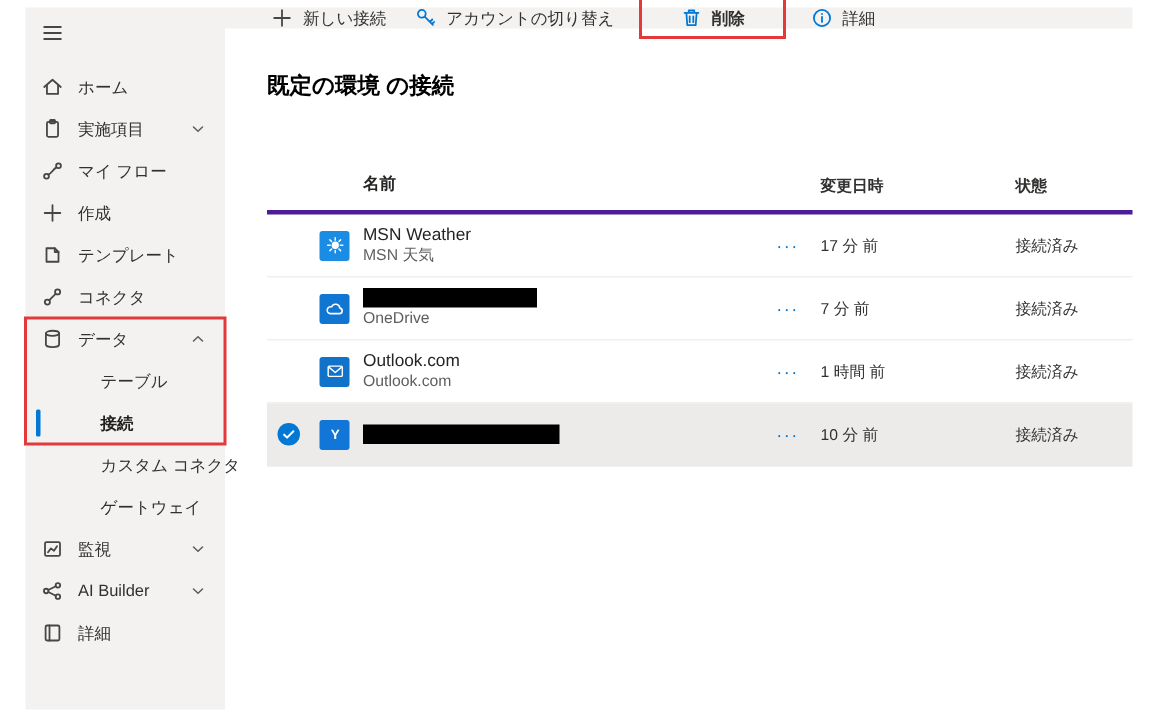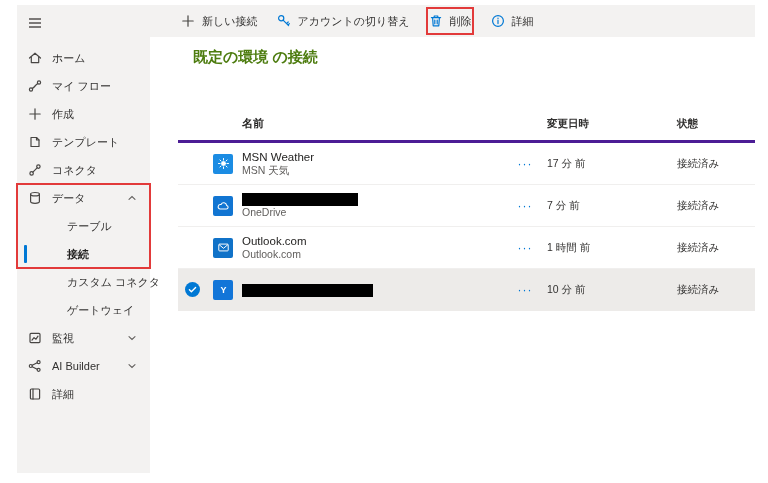--- a/index.html
+++ b/index.html
@@ -11,27 +11,27 @@
   .nav{display:flex;flex-direction:column;}
   .nav-item{height:28px;display:flex;align-items:center;padding-left:10px;box-sizing:border-box;position:relative;cursor:pointer;font-size:11px;color:#323130;white-space:nowrap;}
   .nav-item .nicon{width:16px;height:16px;margin-right:9px;flex:0 0 16px;display:flex;align-items:center;justify-content:center;}
   .nav-item.indent{padding-left:50px;}
   .nav-item .chev{margin-left:auto;margin-right:12px;display:flex;align-items:center;}
   .nav-item.selected{font-weight:bold;color:#201f1e;text-align:center;}
   .sel-bar{position:absolute;left:7px;top:5px;width:3px;height:18px;background:#0078d4;border-radius:1px;}
   .red-group{outline:2px solid #e23a3a;outline-offset:-1px;}
 
   
-  .toolbar{position:absolute;left:150px;top:5px;width:605px;height:32px;background:#f3f2f1;display:flex;align-items:center;padding-left:30px;box-sizing:border-box;gap:18px;}
+  .toolbar{position:absolute;left:150px;top:5px;width:605px;height:14px;background:#f3f2f1;display:flex;align-items:center;padding-left:30px;box-sizing:border-box;gap:18px;}
   .tb-item{display:flex;align-items:center;gap:6px;font-size:11px;color:#323130;cursor:pointer;white-space:nowrap;}
   .tb-item .ticon{display:flex;align-items:center;color:#0078d4;}
-  .tb-item.red-outline{outline:2px solid #e23a3a;outline-offset:0;padding:4px 0;}
+  .tb-item.red-outline{outline:2px solid #e23a3a;outline-offset:0;padding:4px 25px;font-weight:bold;}
 
   
-  .page-title{position:absolute;left:193px;top:48px;font-size:15px;font-weight:bold;color:#4d7c0f;}
+  .page-title{position:absolute;left:178px;top:48px;font-size:15px;font-weight:bold;color:#000000;}
   .table{position:absolute;left:178px;top:108px;width:577px;}
   .t-head,.t-row{display:grid;grid-template-columns:28px 36px 268px 30px 130px 85px;align-items:center;}
   .t-head{height:32px;border-bottom:3px solid #4c1d95;font-weight:bold;font-size:11px;color:#252423;}
   .t-head .c-time,.t-row .c-time{padding-left:7px;}
   .t-head .c-status,.t-row .c-status{padding-left:7px;}
   .t-row{height:41px;border-bottom:1px solid #f0efee;cursor:pointer;}
   .t-row.selected{background:#edebe9;border-bottom:1px solid #edebe9;}
   .c-check{display:flex;justify-content:center;}
   .check-circle{width:15px;height:15px;border-radius:50%;background:#0078d4;display:flex;align-items:center;justify-content:center;}
   .app-icon{width:20px;height:20px;border-radius:2px;display:flex;align-items:center;justify-content:center;margin-left:7px;}
@@ -63,20 +63,34 @@
           <svg width="16" height="16" viewBox="0 0 16 16" fill="none" stroke="#484644" stroke-width="1.2" stroke-linecap="round" stroke-linejoin="round">
             <path d="M2.5 8 8 3.2 13.5 8"></path>
             <path d="M4.3 7v5.6h7.4V7"></path>
           </svg>
         </span>
         <span>ホーム</span>
       </div>
       <div class="nav-item">
         <span class="nicon">
           <svg width="16" height="16" viewBox="0 0 16 16" fill="none" stroke="#484644" stroke-width="1.2" stroke-linecap="round" stroke-linejoin="round">
+            <rect x="4.3" y="3.2" width="7.4" height="10" rx="1"></rect>
+            <rect x="6.3" y="2" width="3.4" height="2.2" rx="0.5"></rect>
+          </svg>
+        </span>
+        <span>実施項目</span>
+        <span class="chev">
+          <svg width="12" height="12" viewBox="0 0 16 16" fill="none" stroke="#605e5c" stroke-width="1.4" stroke-linecap="round">
+            <path d="M4 6.2 8 10 12 6.2"></path>
+          </svg>
+        </span>
+      </div>
+      <div class="nav-item">
+        <span class="nicon">
+          <svg width="16" height="16" viewBox="0 0 16 16" fill="none" stroke="#484644" stroke-width="1.2" stroke-linecap="round" stroke-linejoin="round">
             <circle cx="4" cy="11.5" r="1.6"></circle>
             <circle cx="12" cy="4.5" r="1.6"></circle>
             <path d="M5.3 10.4 C7.5 9.5 8.5 6.6 10.7 5.6"></path>
           </svg>
         </span>
         <span>マイ フロー</span>
       </div>
       <div class="nav-item">
         <span class="nicon">
           <svg width="16" height="16" viewBox="0 0 16 16" fill="none" stroke="#484644" stroke-width="1.2" stroke-linecap="round" stroke-linejoin="round">

